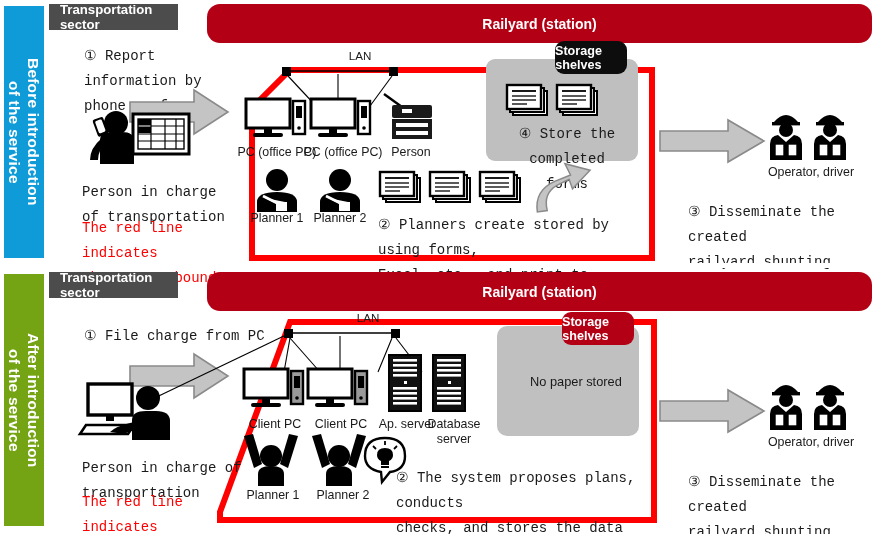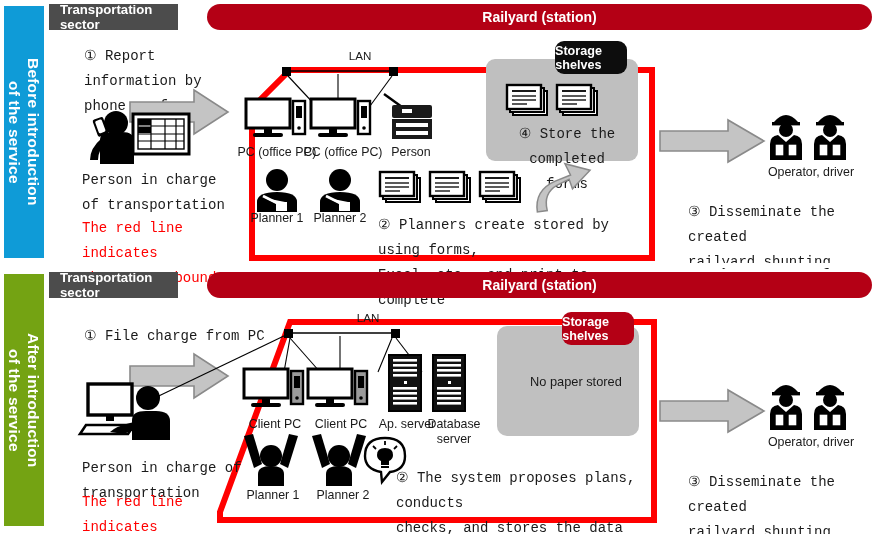--- a/index.html
+++ b/index.html
@@ -32,21 +32,21 @@
     white-space: pre-line; text-align: center; letter-spacing: .2px;
   }
 
   
   .hdr-gray {
     position: absolute; left: 49px; top: 4px; width: 129px; height: 26px;
     background: #4c4c4c; color:#fff; font-weight:bold; font-size: 13.2px;
     display:flex; align-items:center; padding-left: 11px;
   }
   .hdr-red {
-    position: absolute; left: 207px; top: 4px; width: 665px; height: 26px;
+    position: absolute; left: 207px; top: 4px; width: 665px; height: 39px;
     background: #b40015; color:#fff; font-weight:bold; font-size: 14px;
     display:flex; align-items:center; justify-content:center;border-radius:13px;
   }
 
   
   .boundary { position:absolute; pointer-events:none; }
 
   
   .txt { position:absolute; font-size: 14px; color:#1a1a1a; line-height: 25px; white-space: pre-line; font-family: Liberation Mono, monospace; }
   .txt.red { color:#ff0000; }
@@ -112,21 +112,21 @@
       <rect x="6" y="6" width="13" height="6" fill="#000"></rect>
       <rect x="6" y="14" width="13" height="6" fill="#000"></rect>
       <line x1="6" y1="13" x2="52" y2="13" stroke="#000" stroke-width="1.2"></line>
       <line x1="6" y1="21" x2="52" y2="21" stroke="#000" stroke-width="1.2"></line>
       <line x1="6" y1="28" x2="52" y2="28" stroke="#000" stroke-width="1.2"></line>
       <line x1="19" y1="6" x2="19" y2="36" stroke="#000" stroke-width="1.2"></line>
       <line x1="33" y1="6" x2="33" y2="36" stroke="#000" stroke-width="1.2"></line>
       <line x1="44" y1="6" x2="44" y2="36" stroke="#000" stroke-width="1.2"></line>
     </svg>
 
-    <div class="txt" style="left:82px; top:168px; width:160px;">Person in charge
+    <div class="txt" style="left:82px; top:180px; width:160px;">Person in charge
 of transportation</div>
     <div class="txt red" style="left:82px; top:216px; width:170px;">The red line indicates
 the system boundary.</div>
 
     <svg class="icon-wrap" style="left:280px; top:62px;" width="120" height="46" viewBox="0 0 120 46">
       <line x1="6" y1="9" x2="114" y2="9" stroke="#000" stroke-width="1.6"></line>
       <rect x="2" y="5" width="9" height="9" fill="#000"></rect>
       <rect x="109" y="5" width="9" height="9" fill="#000"></rect>
       <line x1="8" y1="14" x2="36" y2="44" stroke="#000" stroke-width="1.1"></line>
       <line x1="58" y1="12" x2="58" y2="44" stroke="#000" stroke-width="1.1"></line>

